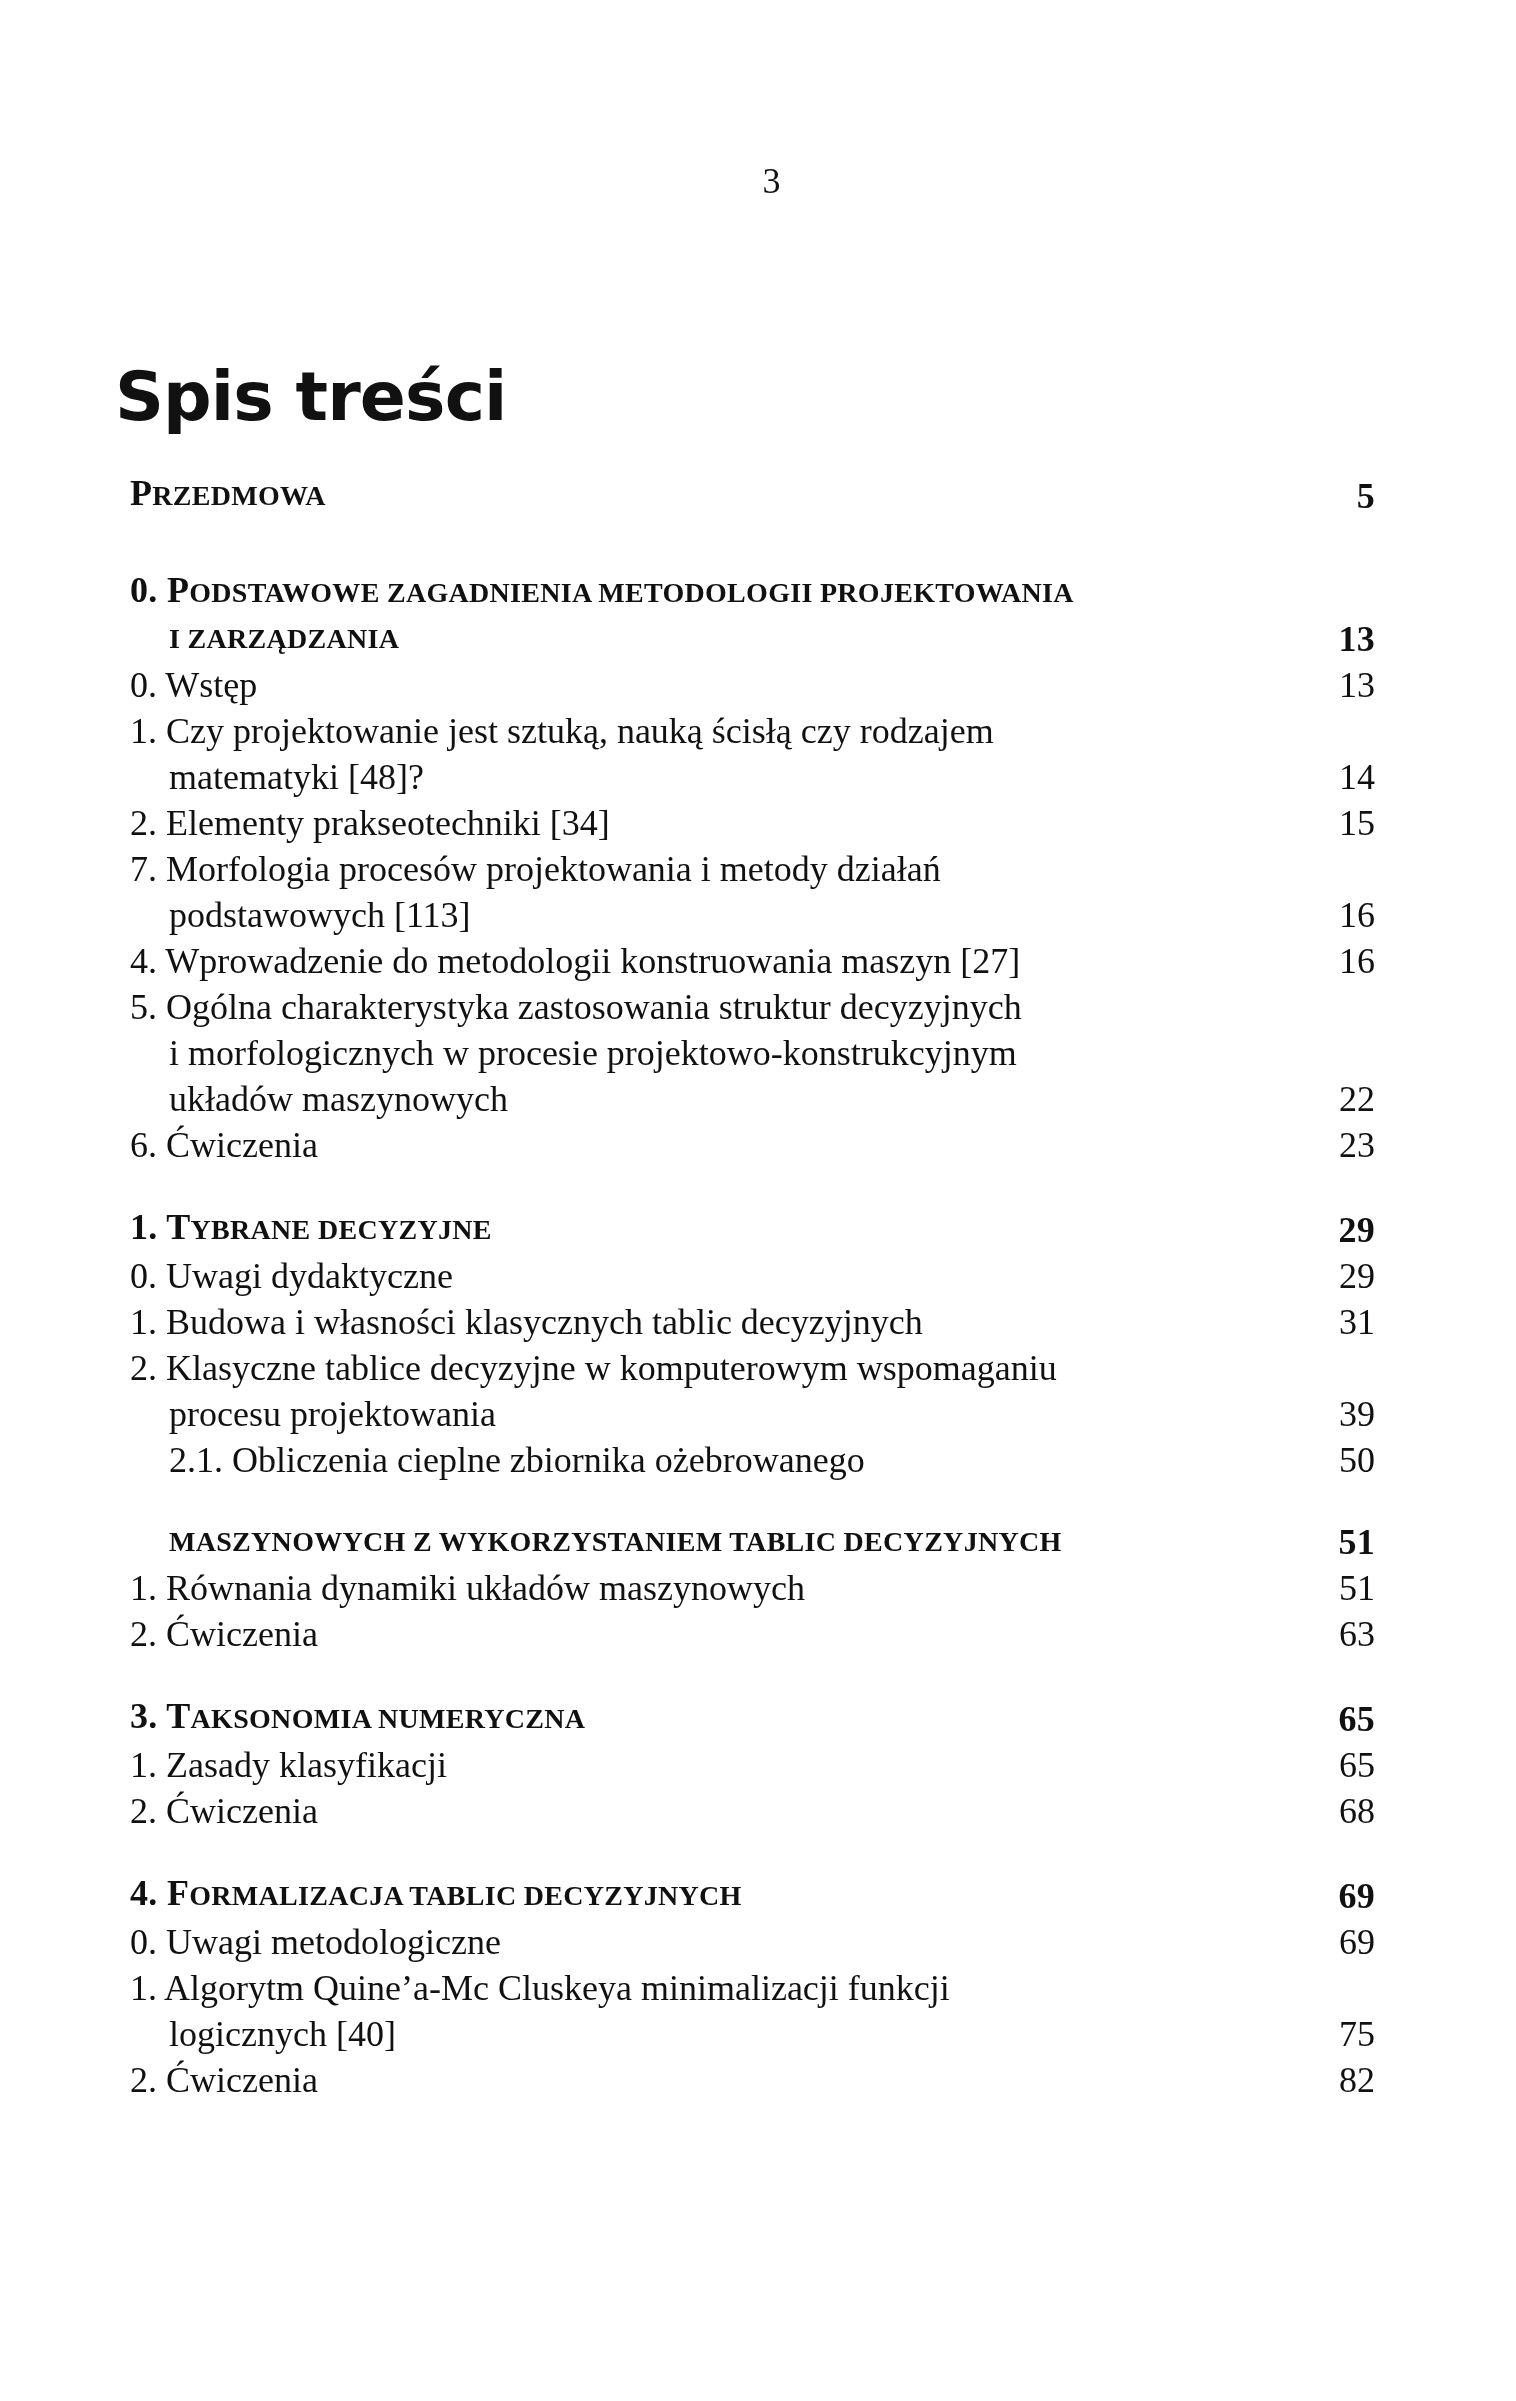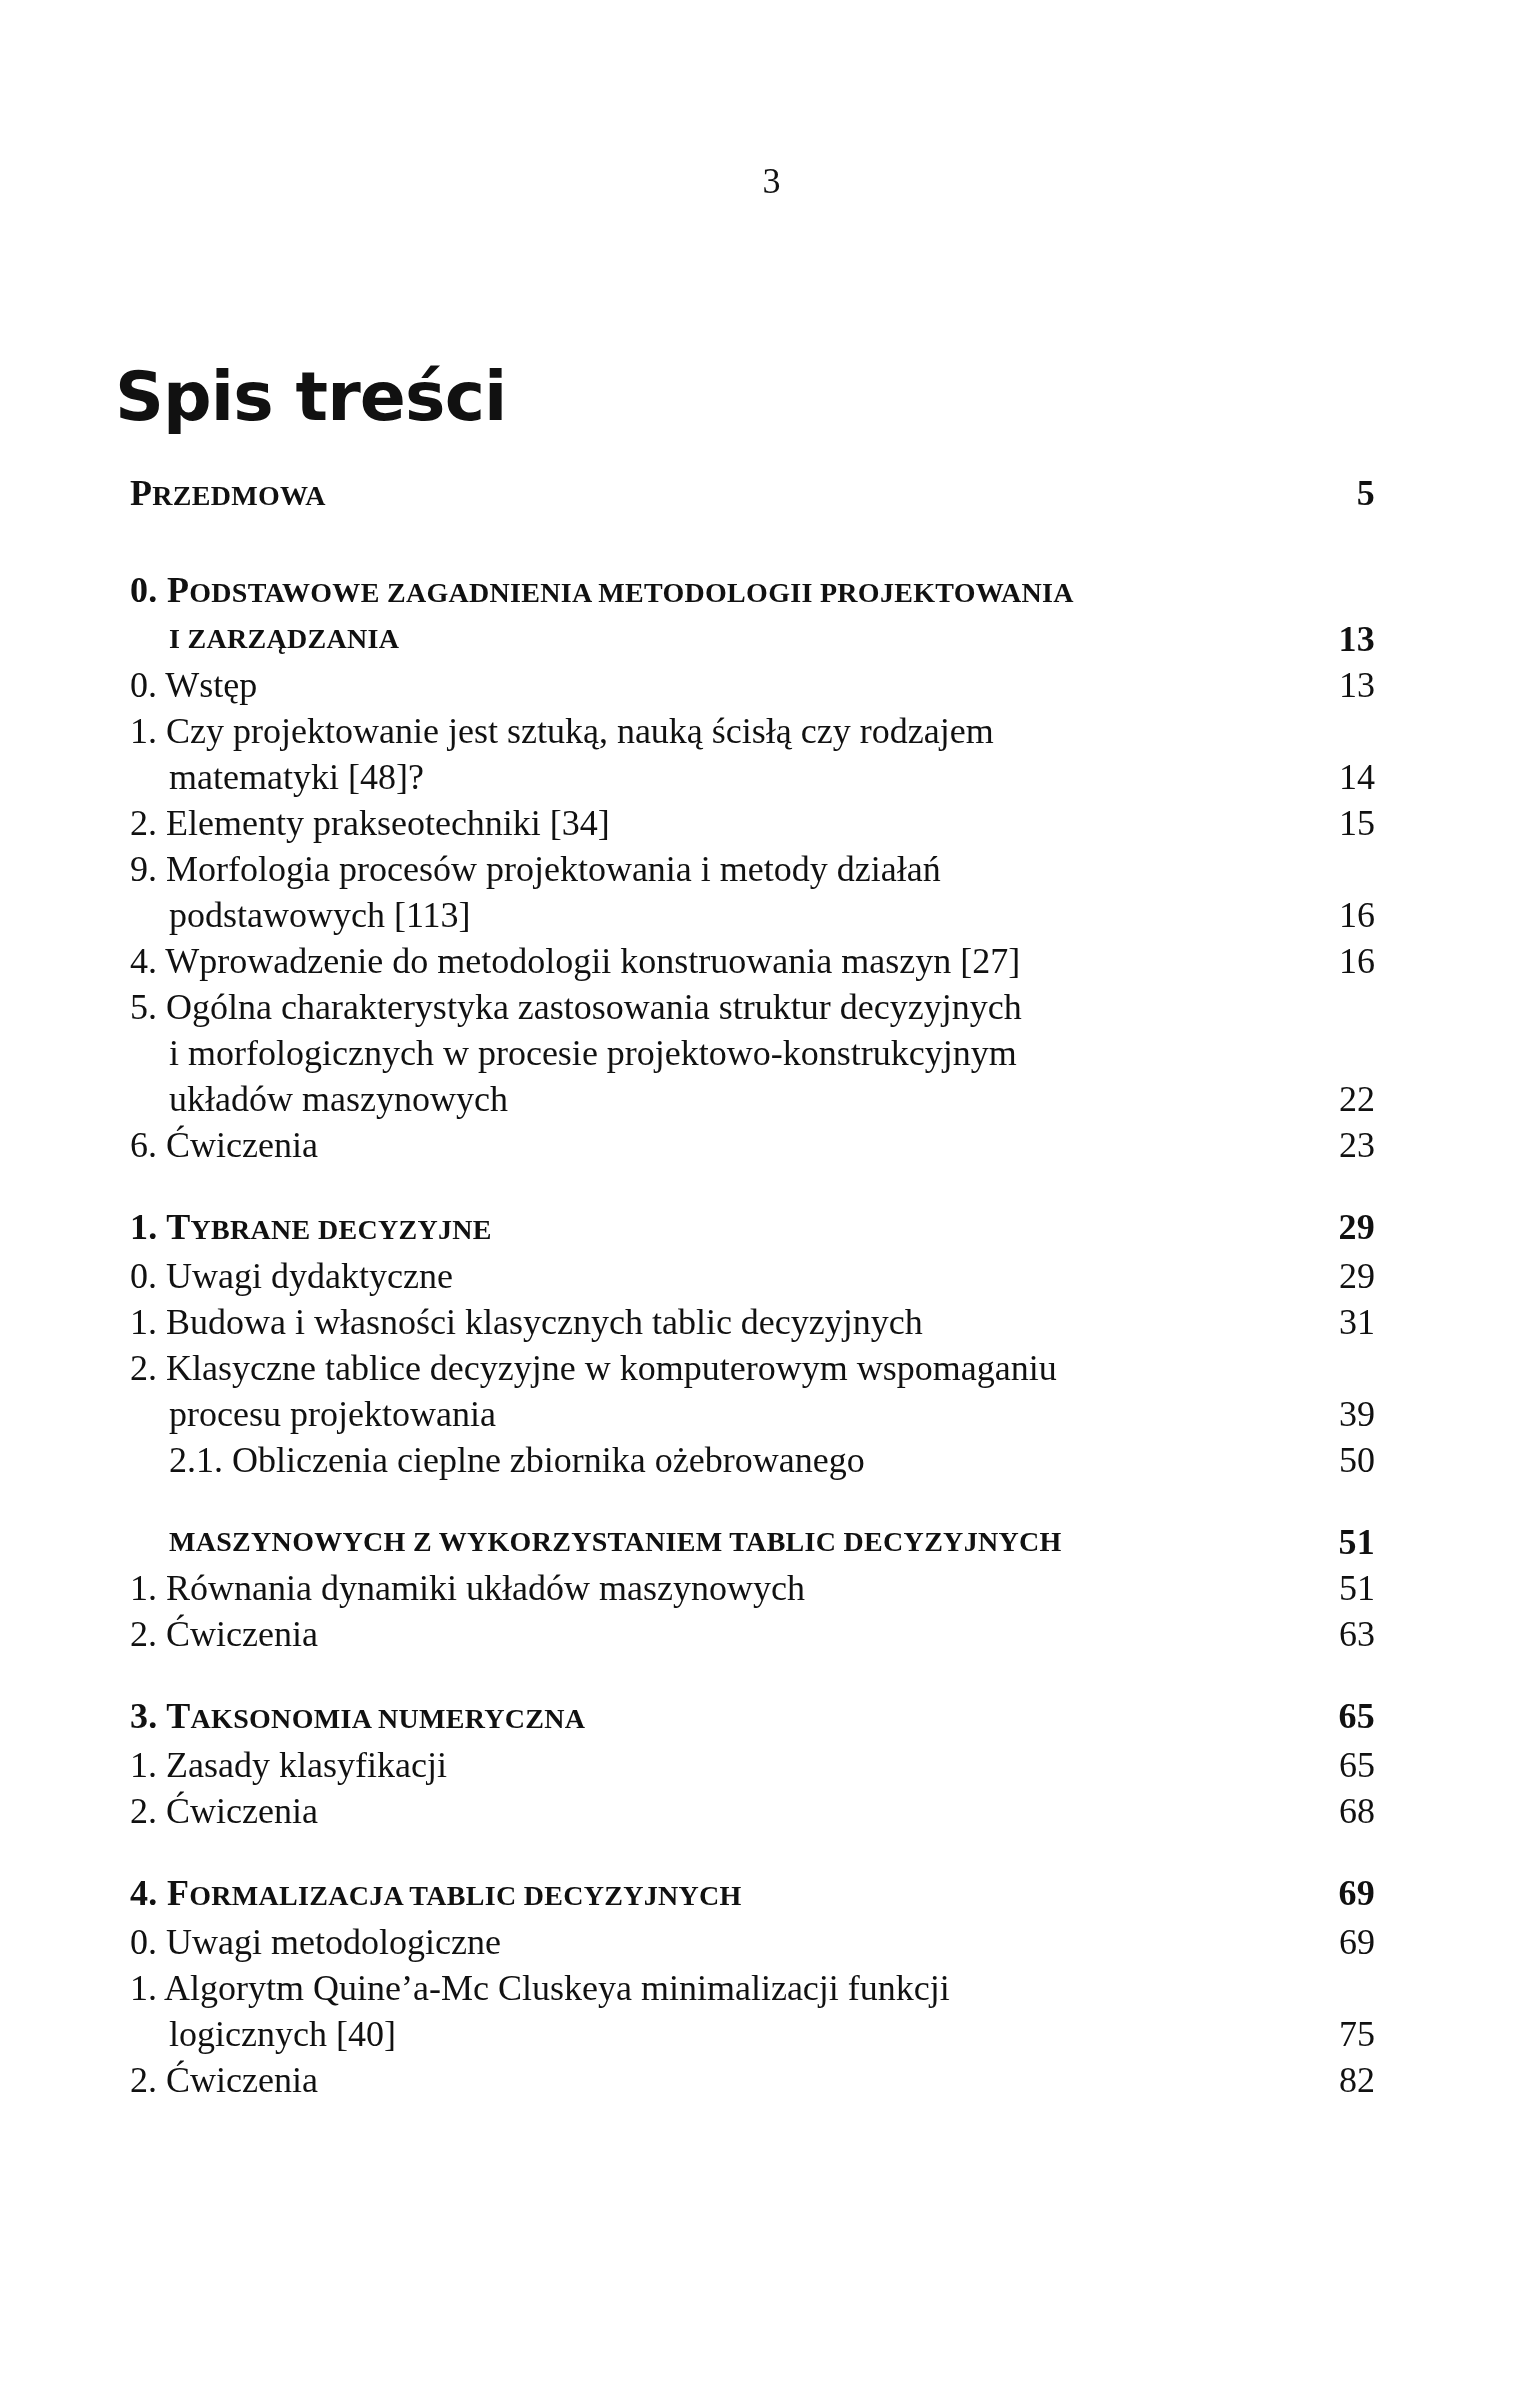--- a/index.html
+++ b/index.html
@@ -3,21 +3,21 @@
 <meta charset="utf-8">
 <style>
   html, body { margin:0; padding:0; background:#ffffff; }
   body { width:1516px; height:2401px; position:relative; overflow:hidden; color:#111; }
   .page-number { position:absolute; top:160px; left:0; width:1516px; text-align:center;
     font-family:"Liberation Serif", serif; font-size:36px; padding-left:27px; box-sizing:border-box; }
   .title { position:absolute; top:357px; left:115px; font-family:"DejaVu Sans", sans-serif;
     font-weight:bold; font-size:68px; letter-spacing:-0.9px; }
   .toc { position:absolute; top:470px; left:130px; width:1245px;
     font-family:"Liberation Serif", serif; font-size:36px; line-height:46px; }
-  .row { display:flex; justify-content:space-between; align-items:flex-start;font-family:Liberation Serif, serif; }
+  .row { display:flex; justify-content:space-between; align-items:flex-end;font-family:Liberation Serif, serif; }
   .row .txt { flex:1; }
   .row .pg { width:72px; text-align:right; }
   .chapter { font-weight:bold; font-size:28px; letter-spacing:0.3px; }
   .chapter .pg { font-size:36px; }
   .chapter .big { font-size:36px; }
   .indent1 { padding-left:39px; }
   .indent2 { padding-left:39px; }
   .gap { height:36px; }
   .gap-big { height:48px; }
 </style>
@@ -53,21 +53,21 @@
   </div>
   <div class="row">
     <span class="txt indent1">matematyki [48]?</span>
     <span class="pg">14</span>
   </div>
   <div class="row">
     <span class="txt">2. Elementy prakseotechniki [34]</span>
     <span class="pg">15</span>
   </div>
   <div class="row">
-    <span class="txt">9. Morfologia procesów projektowania i metody działań</span>
+    <span class="txt">7. Morfologia procesów projektowania i metody działań</span>
     <span class="pg"></span>
   </div>
   <div class="row">
     <span class="txt indent1">podstawowych [113]</span>
     <span class="pg">16</span>
   </div>
   <div class="row">
     <span class="txt">4. Wprowadzenie do metodologii konstruowania maszyn [27]</span>
     <span class="pg">16</span>
   </div>

